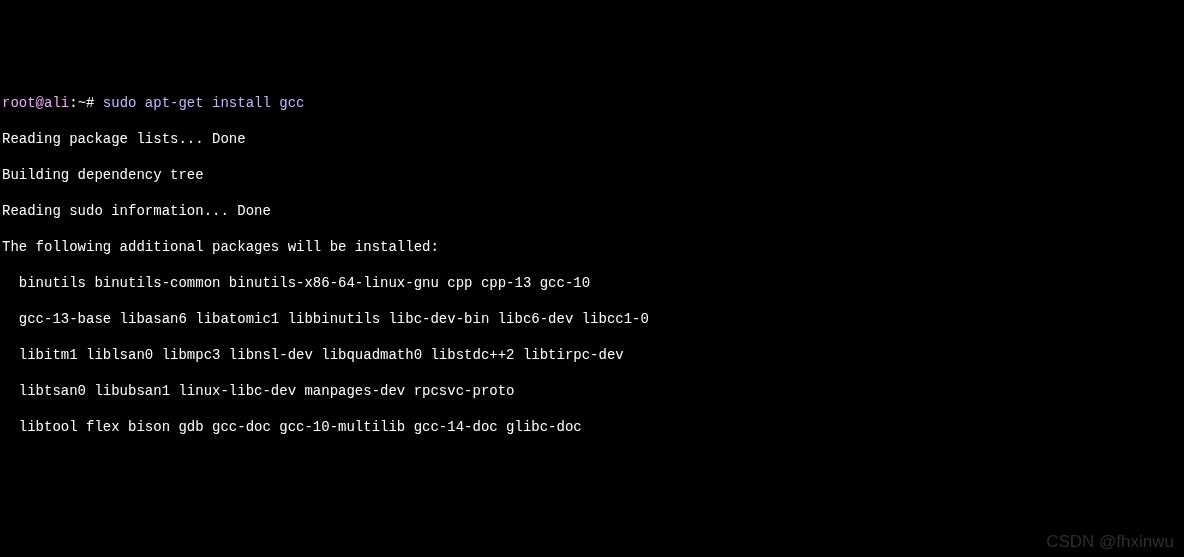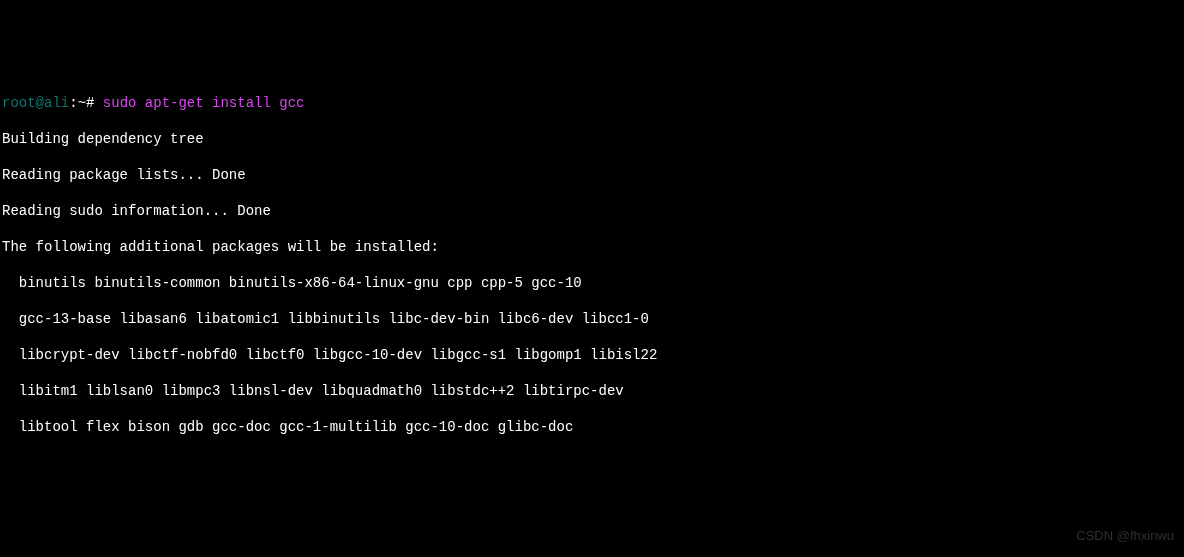--- a/index.html
+++ b/index.html
@@ -15,48 +15,48 @@
       line-height: 18px;
       padding: 4px 2px;
       white-space: pre;
       overflow: hidden;
       width: 1184px;
       height: 557px;
     }
     .terminal-line {
       white-space: pre;
     }
-    .prompt-user { color: #0f766e; }
-    .prompt-cmd { color: #d946ef; }
+    .prompt-user { color: #f0abfc; }
+    .prompt-cmd { color: #c4b5fd; }
     .watermark {
       position: absolute;
-      bottom: 12px;
+      bottom: 6px;
       right: 10px;
       color: rgba(180,180,180,0.25);
-      font-size: 13px;
+      font-size: 17px;
       font-family: sans-serif;
       margin-left: 13px;
     }
   </style>
 </head>
 <body>
 
 
 
 <div>
 <div class="terminal-line"><span class="prompt-user">root@ali</span>:<span>~</span><span>#</span> <span class="prompt-cmd">sudo apt-get install gcc</span></div>
+<div class="terminal-line">Reading package lists... Done</div>
 <div class="terminal-line">Building dependency tree</div>
-<div class="terminal-line">Reading package lists... Done</div>
 <div class="terminal-line">Reading sudo information... Done</div>
 <div class="terminal-line">The following additional packages will be installed:</div>
-<div class="terminal-line">  binutils binutils-common binutils-x86-64-linux-gnu cpp cpp-5 gcc-10</div>
+<div class="terminal-line">  binutils binutils-common binutils-x86-64-linux-gnu cpp cpp-13 gcc-10</div>
 <div class="terminal-line">  gcc-13-base libasan6 libatomic1 libbinutils libc-dev-bin libc6-dev libcc1-0</div>
-<div class="terminal-line">  libcrypt-dev libctf-nobfd0 libctf0 libgcc-10-dev libgcc-s1 libgomp1 libisl22</div>
 <div class="terminal-line">  libitm1 liblsan0 libmpc3 libnsl-dev libquadmath0 libstdc++2 libtirpc-dev</div>
-<div class="terminal-line">  libtool flex bison gdb gcc-doc gcc-1-multilib gcc-10-doc glibc-doc</div>
+<div class="terminal-line">  libtsan0 libubsan1 linux-libc-dev manpages-dev rpcsvc-proto</div>
+<div class="terminal-line">  libtool flex bison gdb gcc-doc gcc-10-multilib gcc-14-doc glibc-doc</div>
 
 
 
 
 
 
 
 
 
 

